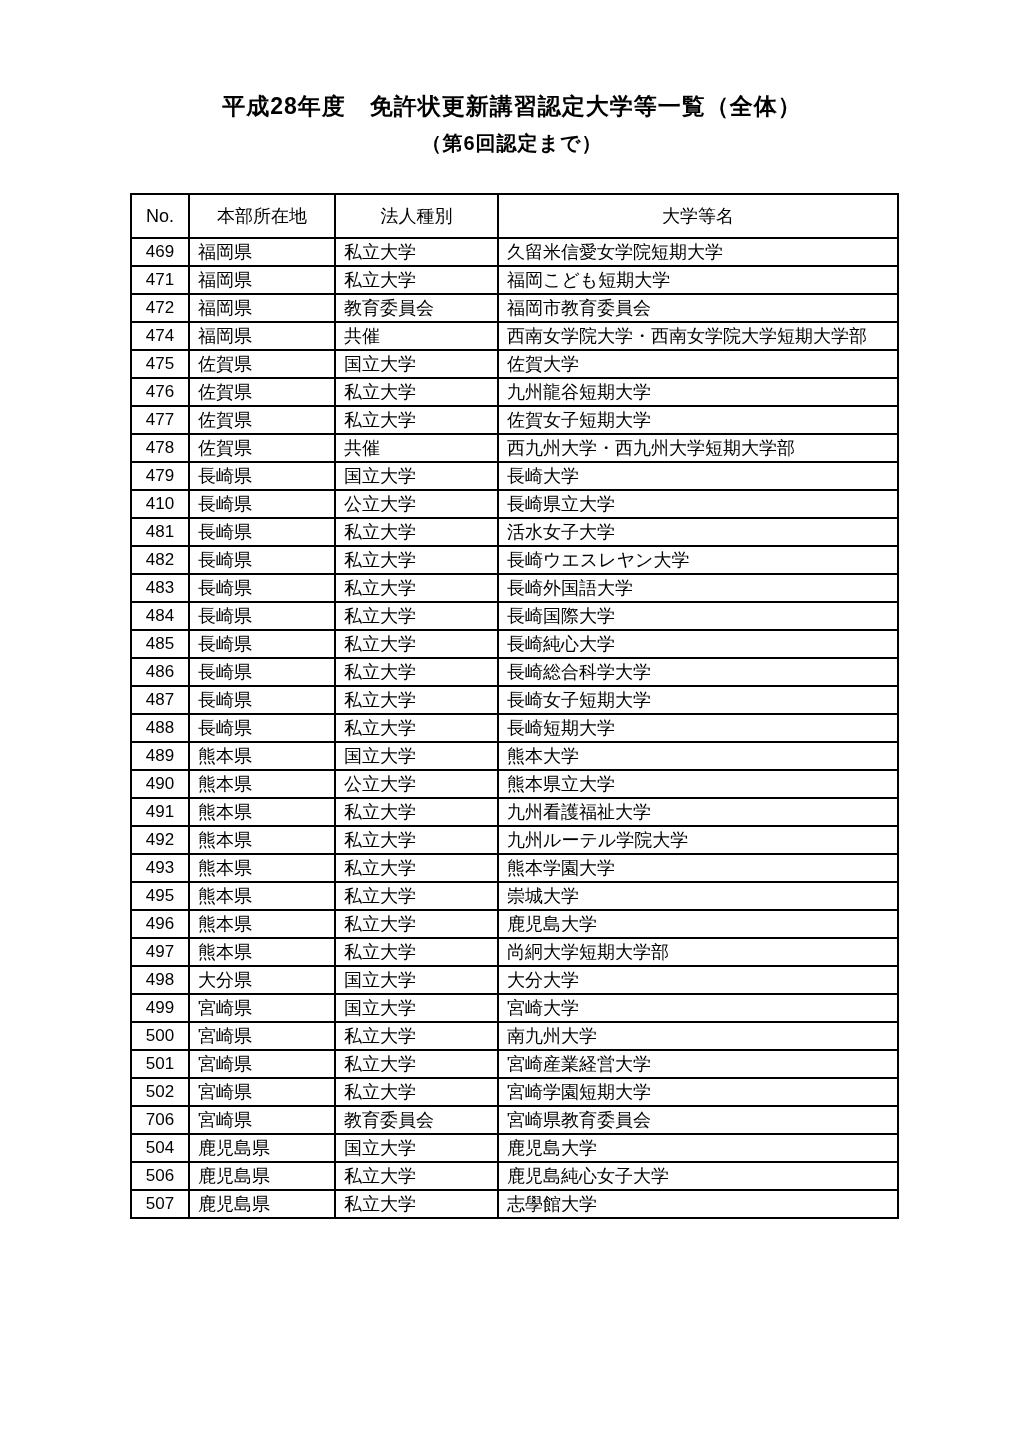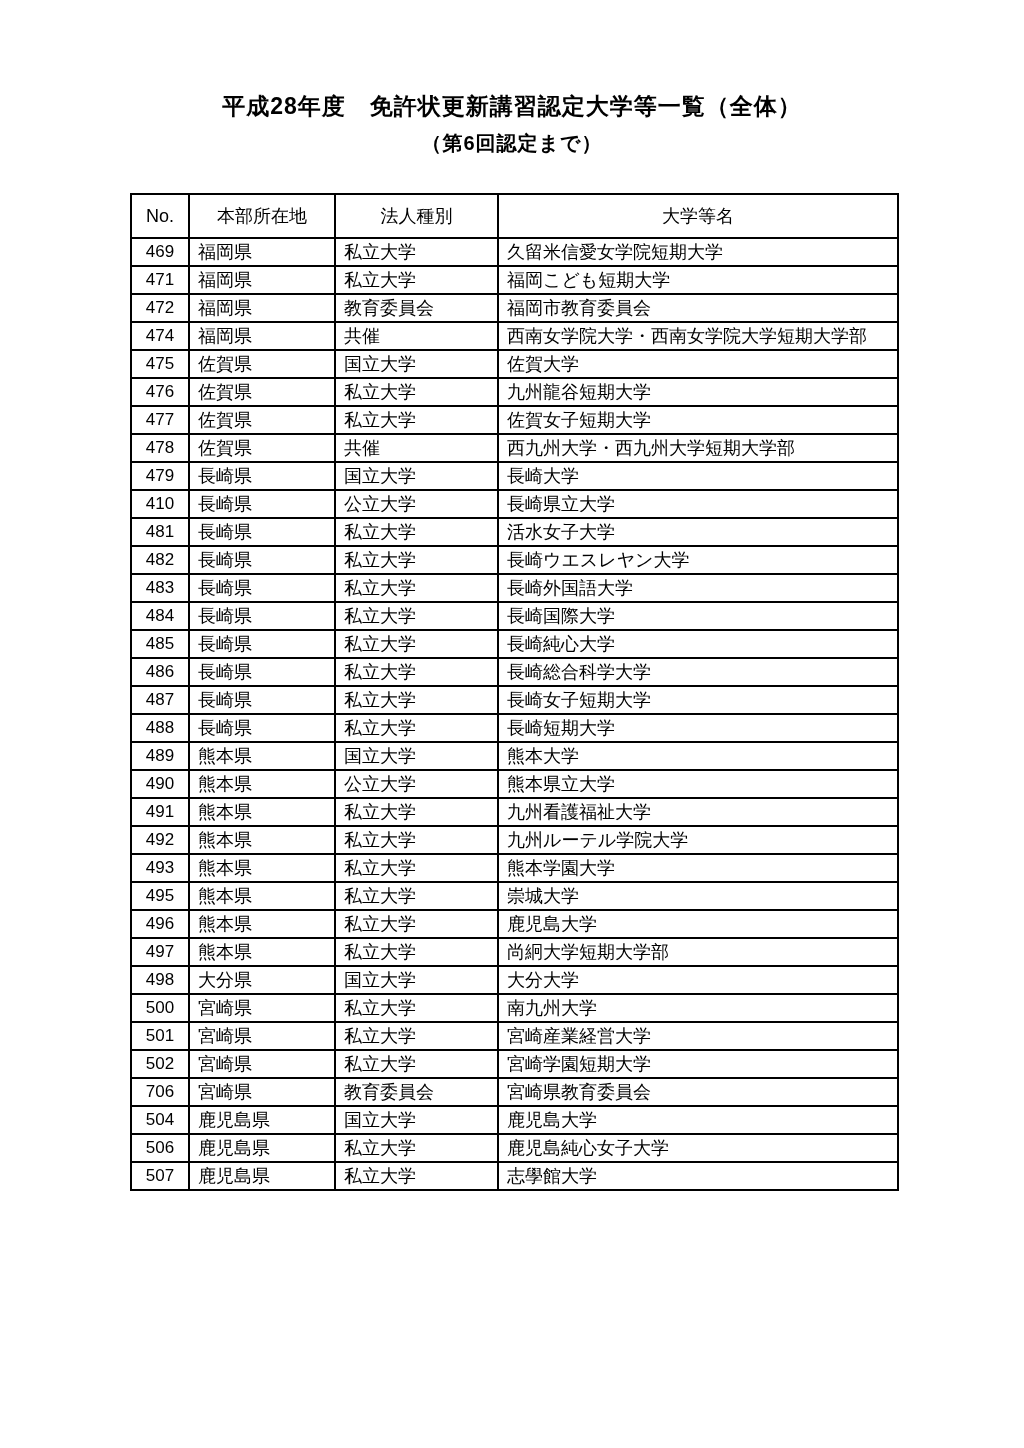--- a/index.html
+++ b/index.html
@@ -256,20 +256,26 @@
       <td class="cell-text">私立大学</td>
       <td class="cell-text">尚絅大学短期大学部</td>
     </tr>
         <tr>
       <td class="cell-no">498</td>
       <td class="cell-text">大分県</td>
       <td class="cell-text">国立大学</td>
       <td class="cell-text">大分大学</td>
     </tr>
         <tr>
+      <td class="cell-no">499</td>
+      <td class="cell-text">宮崎県</td>
+      <td class="cell-text">国立大学</td>
+      <td class="cell-text">宮崎大学</td>
+    </tr>
+        <tr>
       <td class="cell-no">500</td>
       <td class="cell-text">宮崎県</td>
       <td class="cell-text">私立大学</td>
       <td class="cell-text">南九州大学</td>
     </tr>
         <tr>
       <td class="cell-no">501</td>
       <td class="cell-text">宮崎県</td>
       <td class="cell-text">私立大学</td>
       <td class="cell-text">宮崎産業経営大学</td>

